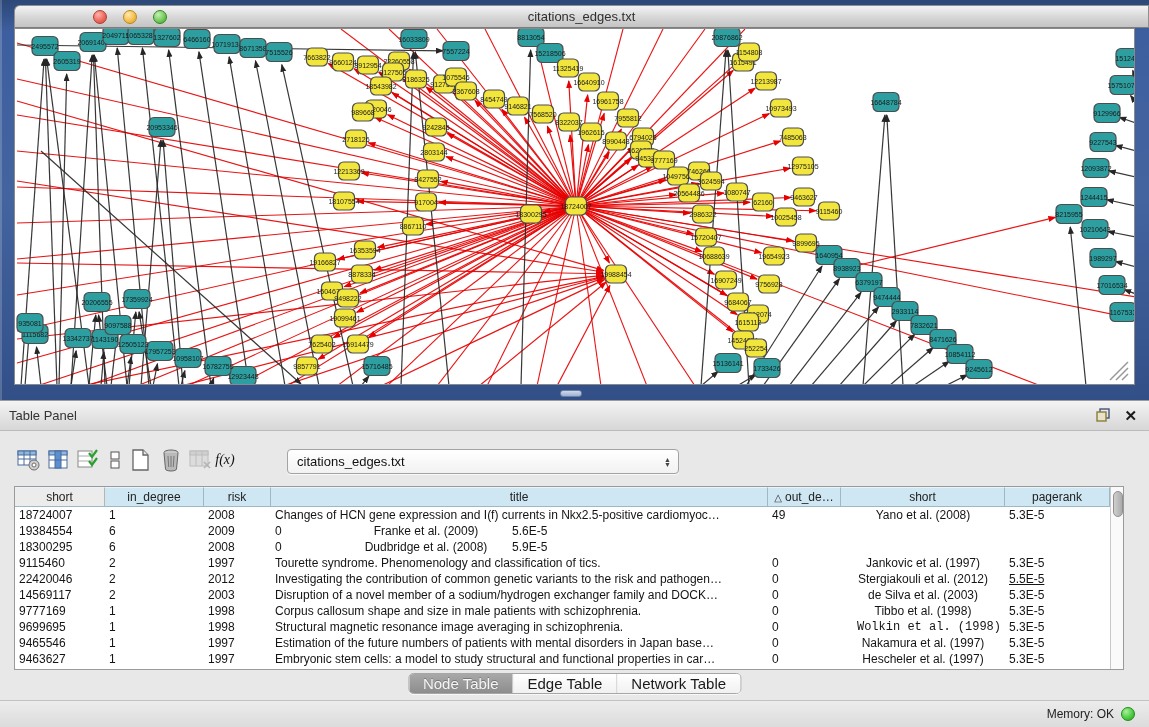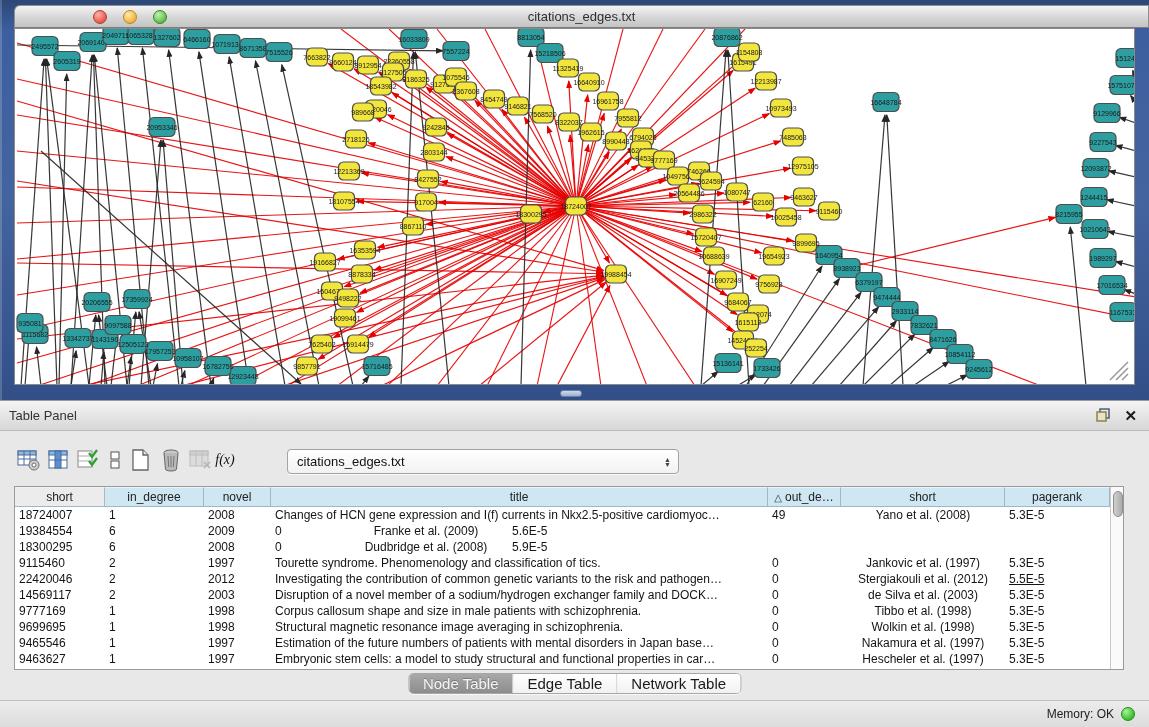--- a/index.html
+++ b/index.html
@@ -883,21 +883,21 @@
         <span>▼</span>
       </span>
   </div>
 
   <div class="tbl">
     <div class="tbl-inner">
       <div class="tbl-main">
         <div class="thead" id="thead">
             <div class="th" style="width: 90px;">short</div>
             <div class="th" style="width: 99px;">in_degree</div>
-            <div class="th" style="width: 67px;">novel</div>
+            <div class="th" style="width: 67px;">risk</div>
             <div class="th" style="width: 497px;">title</div>
             <div class="th" style="width: 73px;"><span class="sort-glyph">△</span>out_de…</div>
             <div class="th" style="width: 164px;">short</div>
             <div class="th" style="width: 105px;">pagerank</div>
           </div>
         <div class="tbody" id="tbody">
             <div class="tr">
               <div class="td" style="width: 90px; text-align: left;">18724007</div>
               <div class="td" style="width: 99px; text-align: left;">1</div>
               <div class="td" style="width: 67px; text-align: left;">2008</div>
@@ -957,21 +957,21 @@
               <div class="td" style="width: 73px; text-align: left;">0</div>
               <div class="td" style="width: 164px; text-align: center;">Tibbo et al. (1998)</div>
               <div class="td" style="width: 105px; text-align: left;">5.3E-5</div>
             </div>
             <div class="tr">
               <div class="td" style="width: 90px; text-align: left;">9699695</div>
               <div class="td" style="width: 99px; text-align: left;">1</div>
               <div class="td" style="width: 67px; text-align: left;">1998</div>
               <div class="td" style="width: 497px; text-align: left;">Structural magnetic resonance image averaging in schizophrenia.</div>
               <div class="td" style="width: 73px; text-align: left;">0</div>
-              <div class="td" style="width: 164px; text-align: center;">Wolkin et al. (1998)</div>
+              <div class="td" style="width: 164px; text-align: right; font-family: Liberation Mono, monospace;">Wolkin et al. (1998)</div>
               <div class="td" style="width: 105px; text-align: left;">5.3E-5</div>
             </div>
             <div class="tr">
               <div class="td" style="width: 90px; text-align: left;">9465546</div>
               <div class="td" style="width: 99px; text-align: left;">1</div>
               <div class="td" style="width: 67px; text-align: left;">1997</div>
               <div class="td" style="width: 497px; text-align: left;">Estimation of the future numbers of patients with mental disorders in Japan base…</div>
               <div class="td" style="width: 73px; text-align: left;">0</div>
               <div class="td" style="width: 164px; text-align: center;">Nakamura et al. (1997)</div>
               <div class="td" style="width: 105px; text-align: left;">5.3E-5</div>

